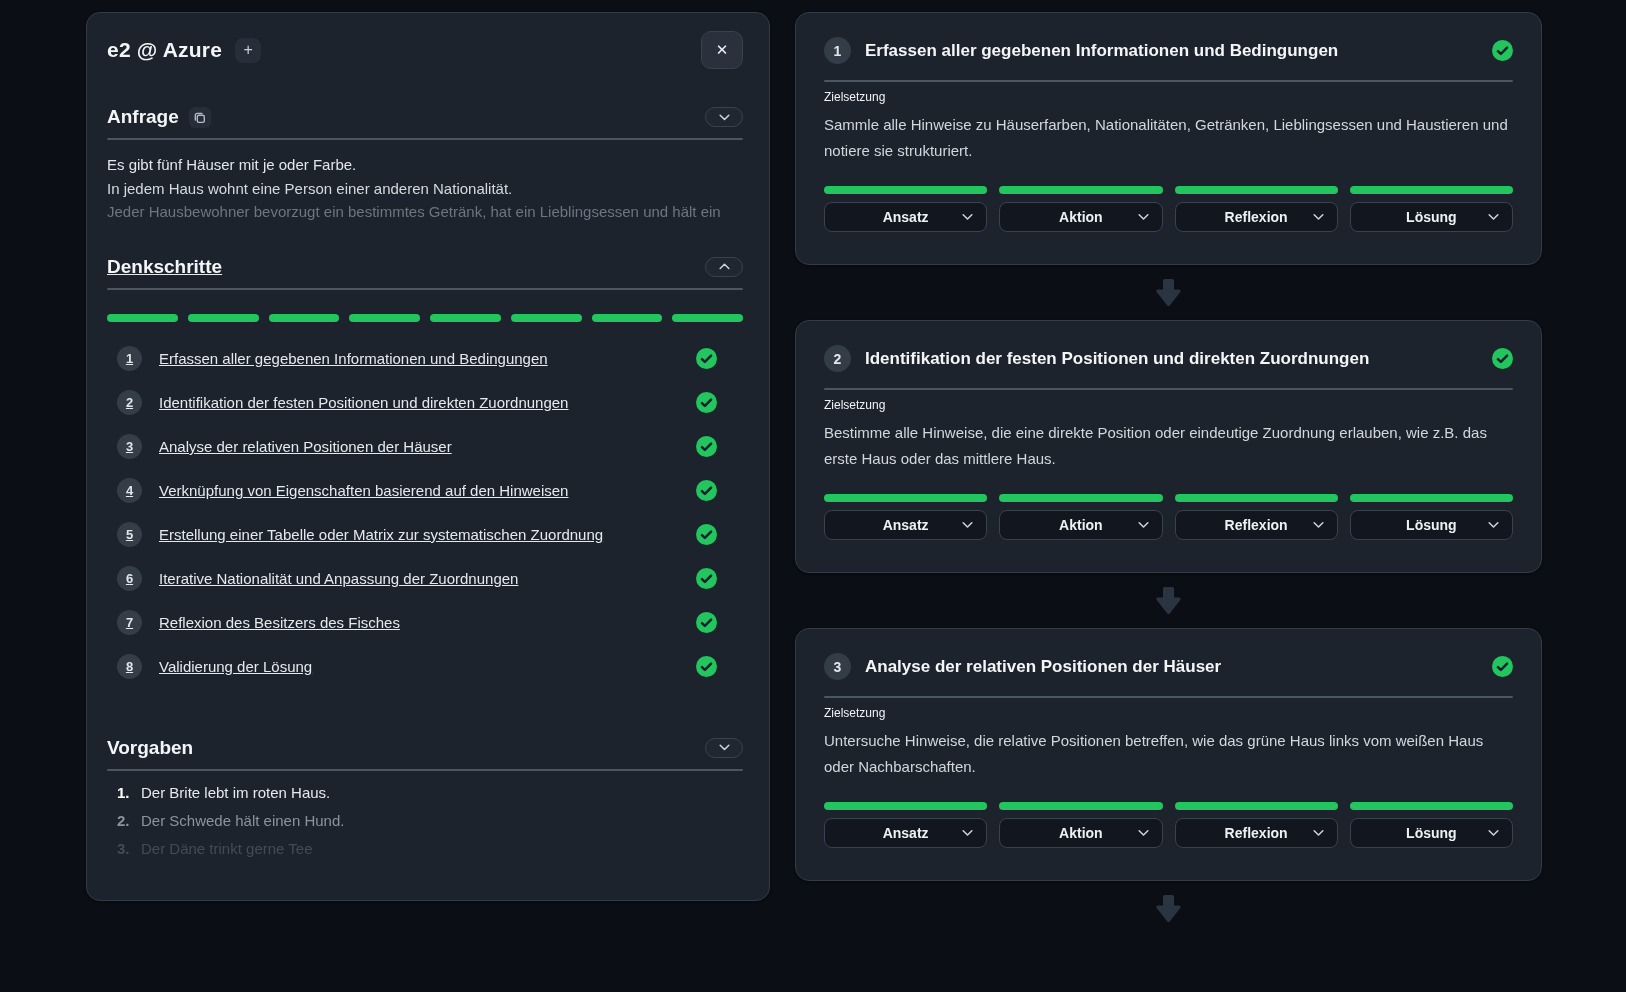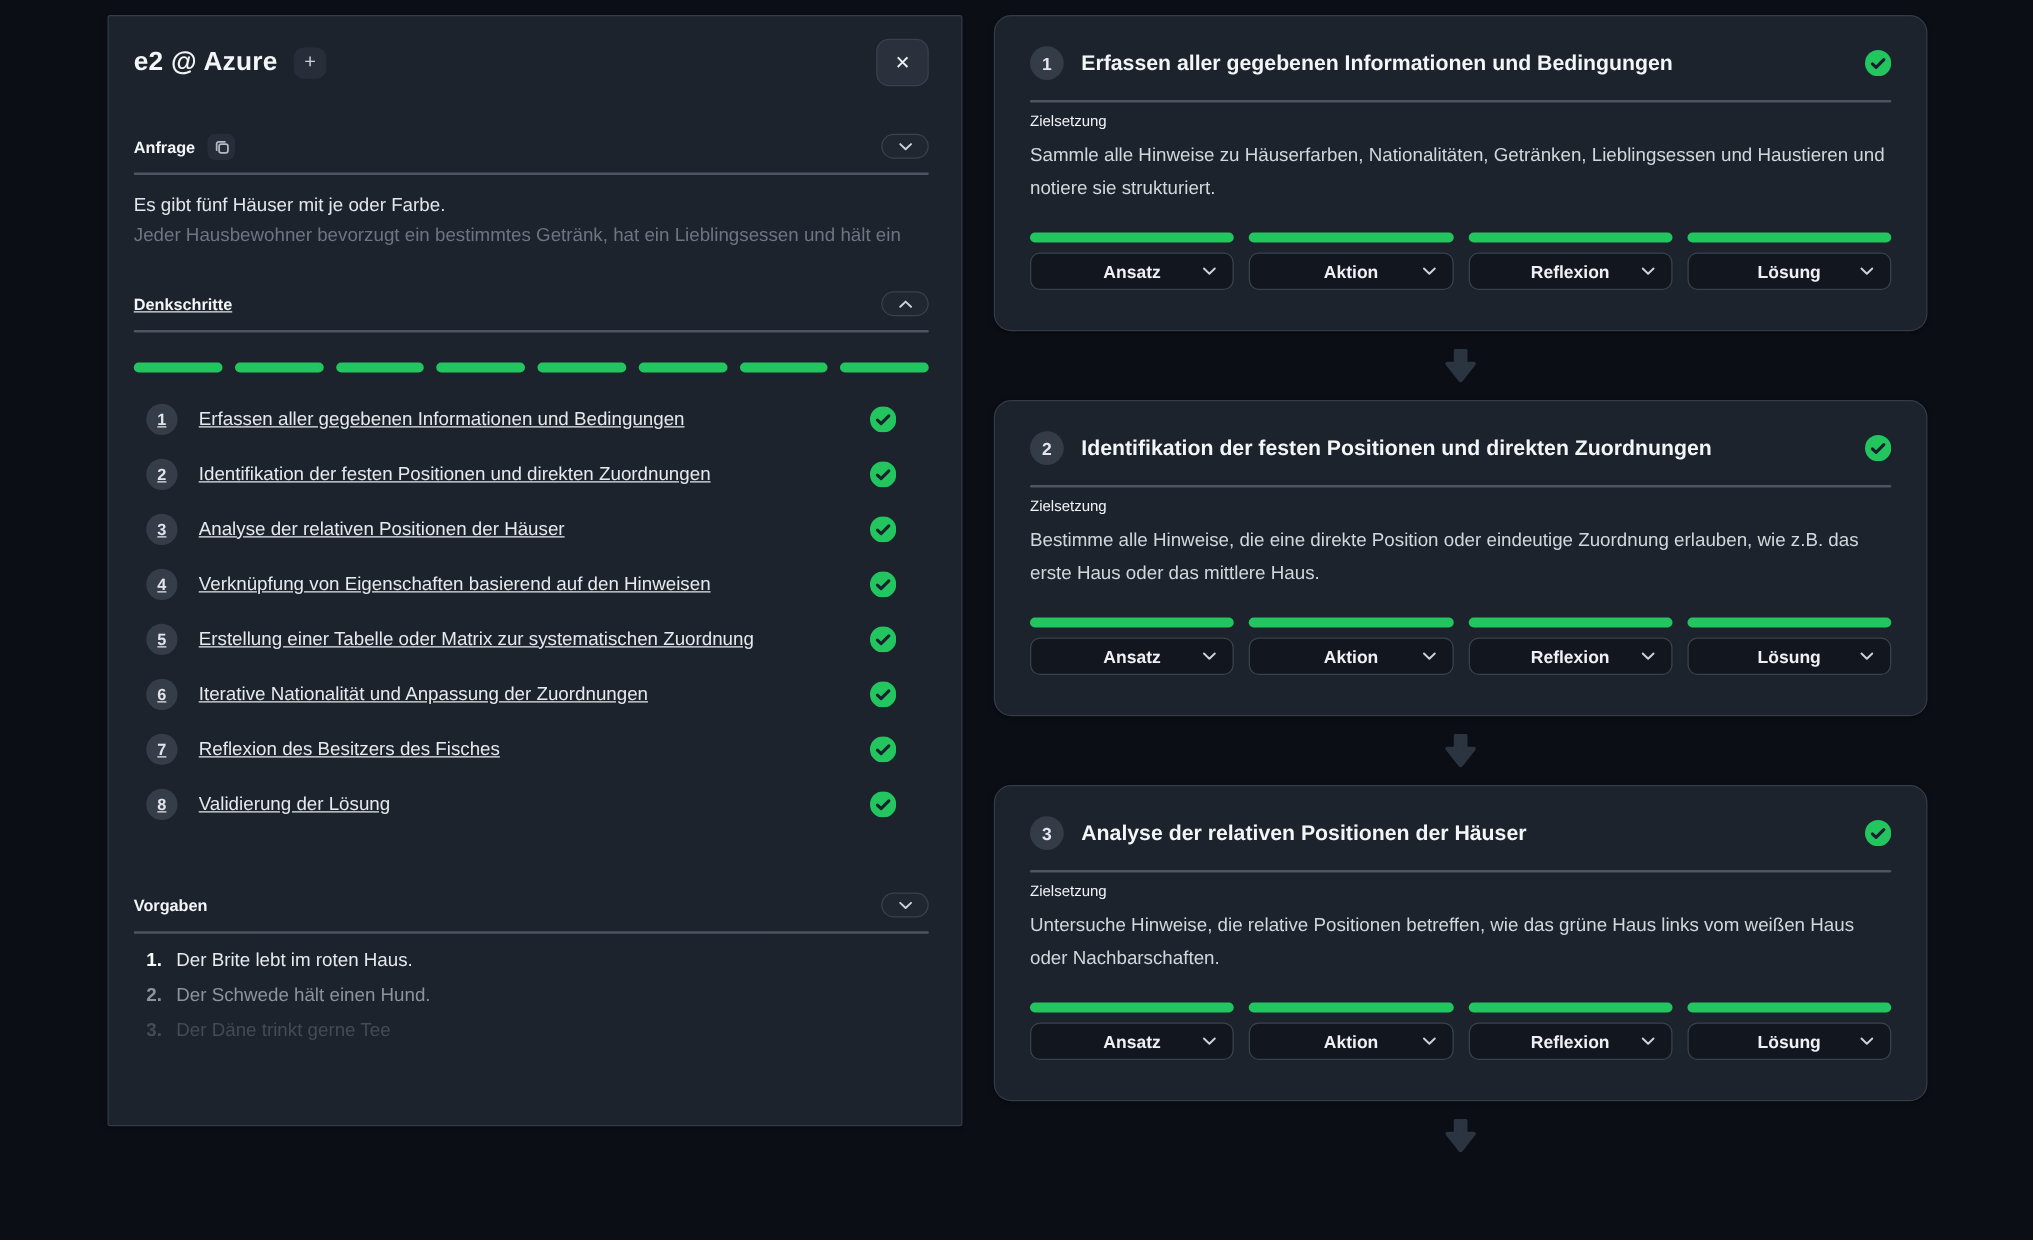--- a/index.html
+++ b/index.html
@@ -5,33 +5,33 @@
   * { margin:0; padding:0; box-sizing:border-box; }
   html,body { width:1626px; height:992px; }
   body {
     position:relative; overflow:hidden;
     background:#0b0e15;
     font-family:"Liberation Sans", sans-serif;
     color:#e6e9ec;
   }
   .panel {
     position:absolute; background:#1c232d;
-    border:1px solid #333b46; border-radius:2px;
+    border:1px solid #333b46; border-radius:14px;
     box-shadow:0 1px 3px rgba(0,0,0,.35);
   }
   
   .left-panel { left:86px; top:12px; width:684px; height:889px; padding:22px 26px 0 20px; overflow:hidden; }
   .win-head { display:flex; align-items:center; height:30px; margin-bottom:40px; }
   .win-title { font-size:21px; font-weight:700; color:#f3f5f7; letter-spacing:.2px; }
   .plus-btn { margin-left:13px; width:26px; height:25px; border-radius:8px; background:#272e3a; border:none;
               color:#c9d0d8; font-size:16px; line-height:1; display:flex; align-items:center; justify-content:center; cursor:pointer; }
   .close-btn { margin-left:auto; width:42px; height:38px; border-radius:10px; background:#2a313d; border:1px solid #39414d;
                color:#eef1f4; font-size:15px; display:flex; align-items:center; justify-content:center; cursor:pointer; }
   .sec-head { display:flex; align-items:center; height:24px; }
-  .sec-title { font-size:13px; font-weight:700; color:#f3f5f7; }
+  .sec-title { font-size:19px; font-weight:700; color:#f3f5f7; }
   .copy-btn { margin-left:10px; width:22px; height:21px; border-radius:6px; background:#272e3a; border:none;
               display:flex; align-items:center; justify-content:center; cursor:pointer; }
   .pill { margin-left:auto; width:38px; height:20px; border-radius:999px; background:#202731; border:1px solid #3a424e;
           display:flex; align-items:center; justify-content:center; cursor:pointer; }
   .rule { height:2px; background:#4c5562; border-radius:1px; margin-top:9px; }
   .anfrage-text { margin-top:13px; font-size:15px; line-height:23.5px; }
   .line-0 { color:#e3e6ea; }
   .line-1 { color:#d6dade; }
   .line-2 { color:#6d7582; white-space:nowrap; }
   .denk { margin-top:31px;text-decoration:underline; }
@@ -119,20 +119,21 @@
       </button>
       <span class="pill">
         <svg class="icon" width="11" height="7">
             <use href="#sym-chev-down"></use>
           </svg>
       </span>
     </div>
     <div class="rule"></div>
     <div class="anfrage-text">
       <p class="line-0">Es gibt fünf Häuser mit je oder Farbe.</p>
+      <p class="line-1">In jedem Haus wohnt eine Person einer anderen Nationalität.</p>
       <p class="line-2">Jeder Hausbewohner bevorzugt ein bestimmtes Getränk, hat ein Lieblingsessen und hält ein</p>
     </div>
   </div>
 
   <div class="denk">
     <div class="sec-head">
       <span class="sec-title">Denkschritte</span>
       <span class="pill">
         <svg class="icon" width="11" height="7">
             <use href="#sym-chev-up"></use>

